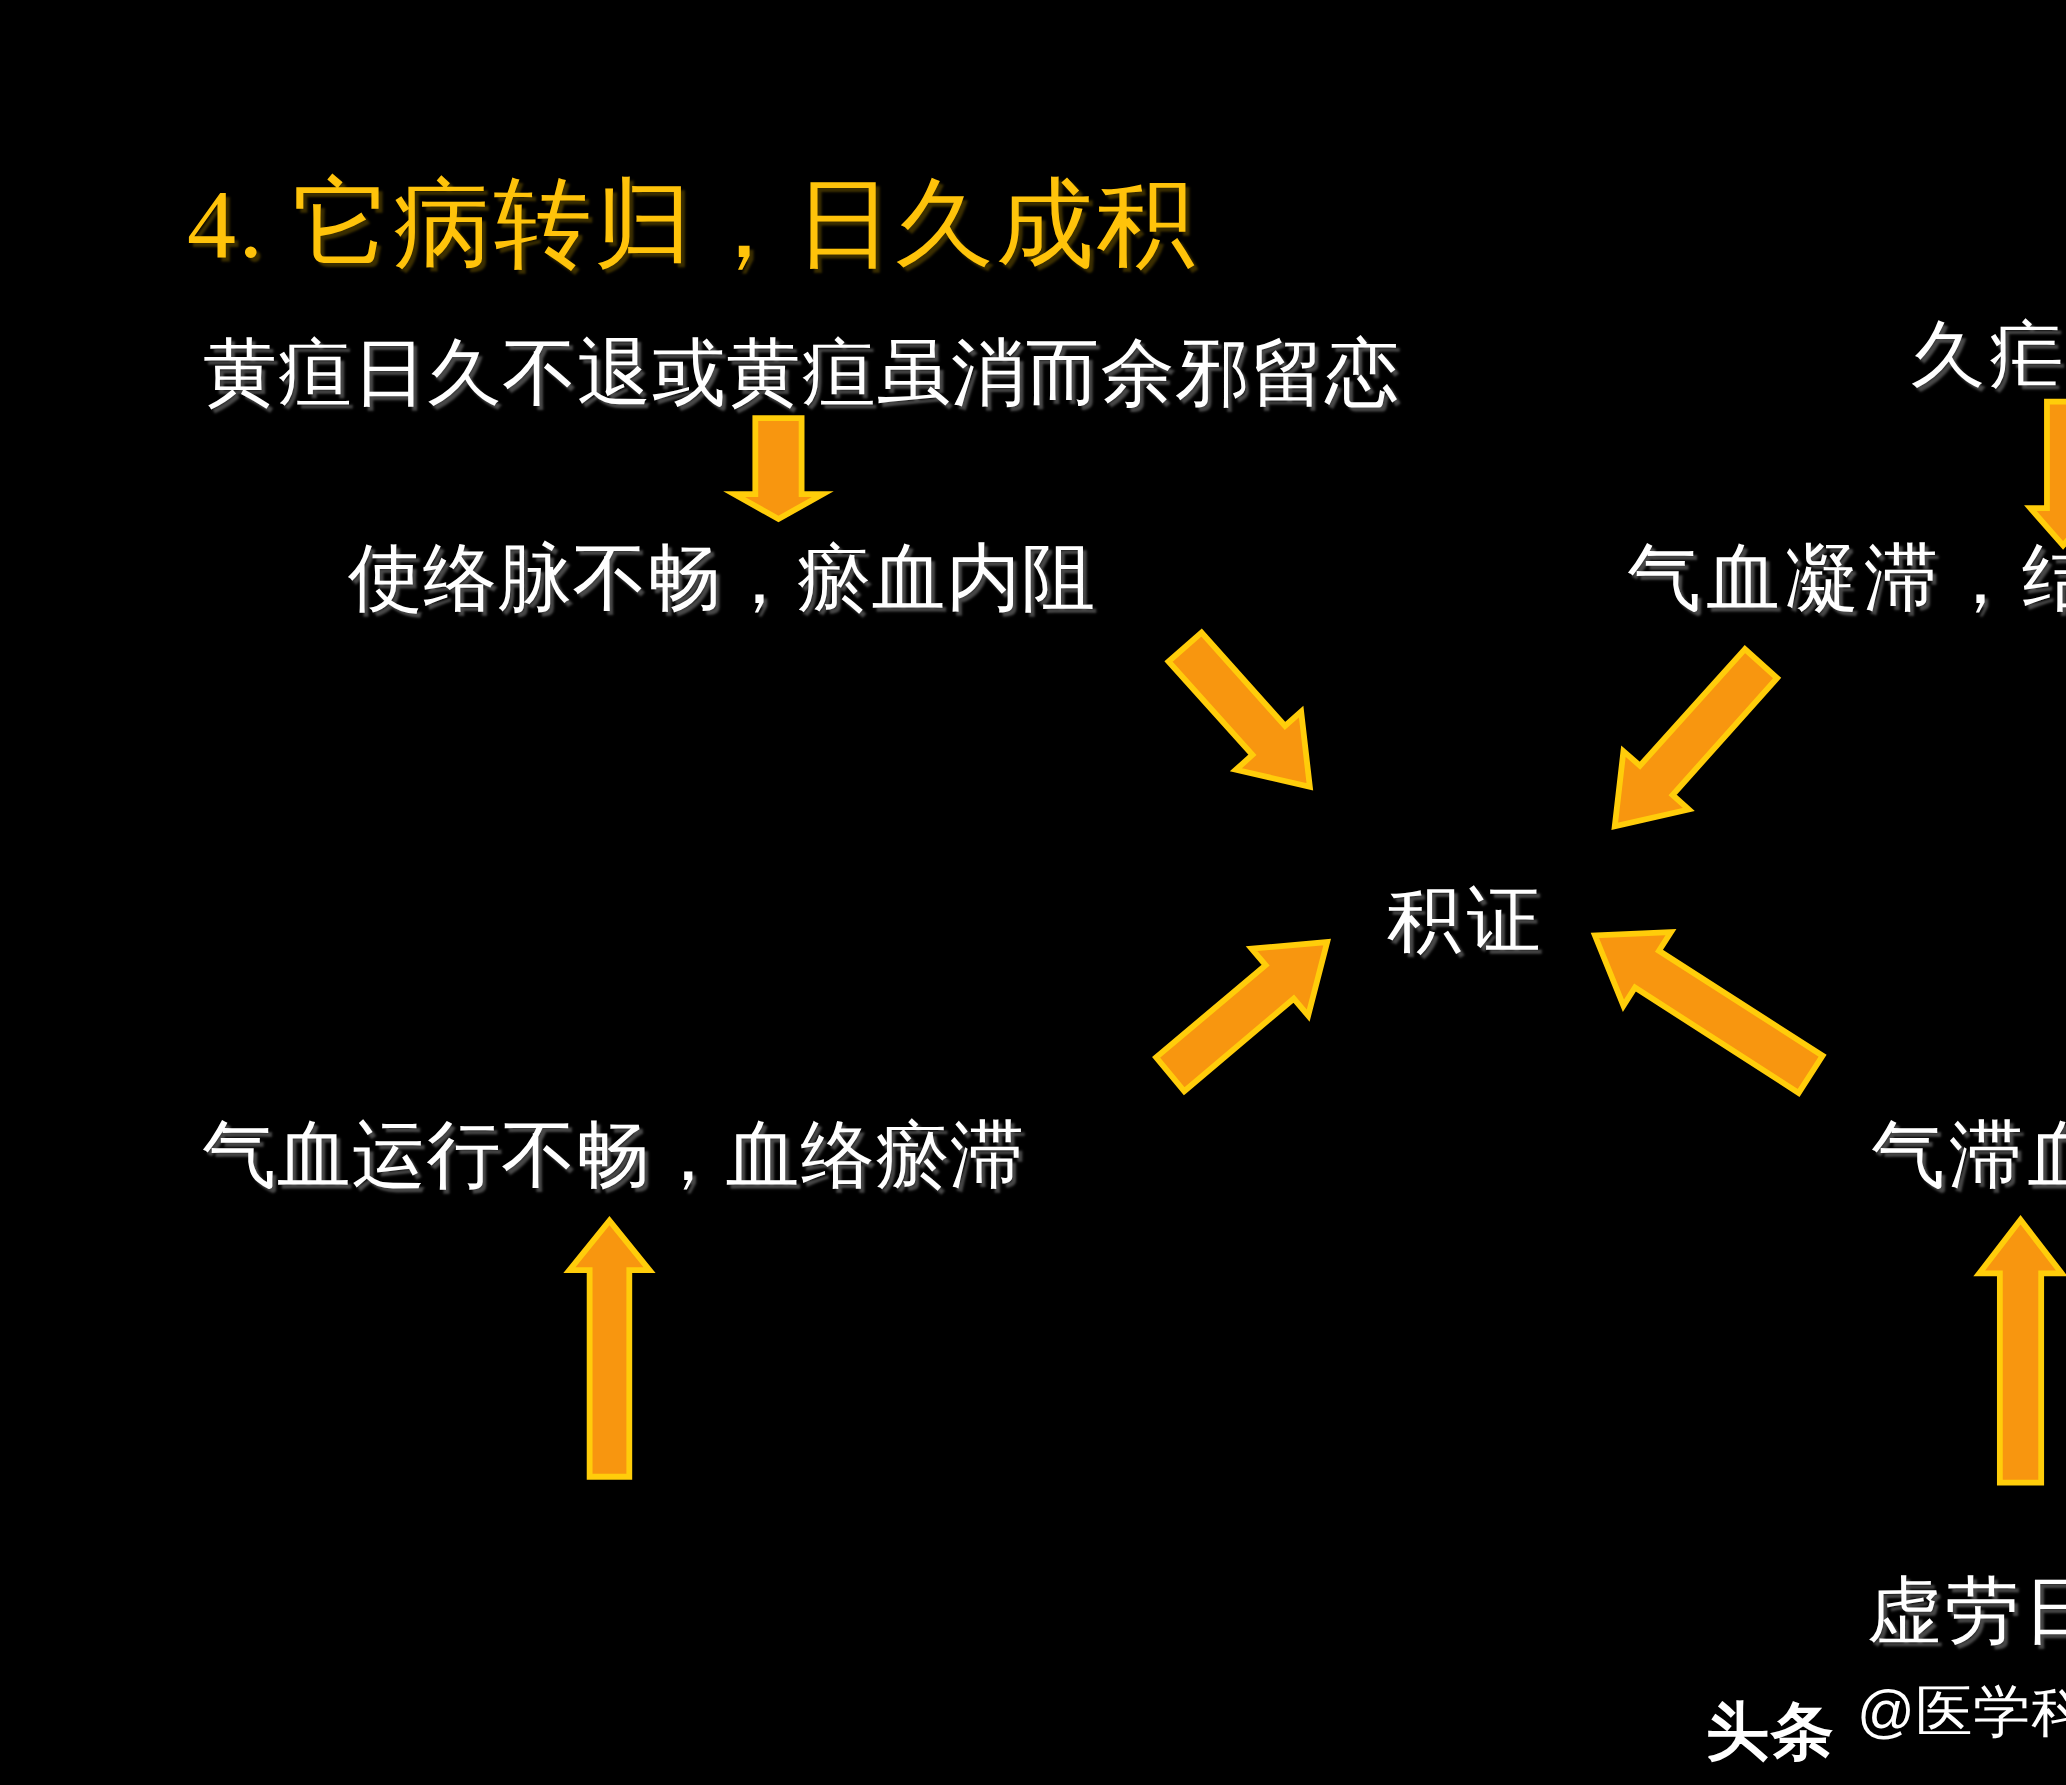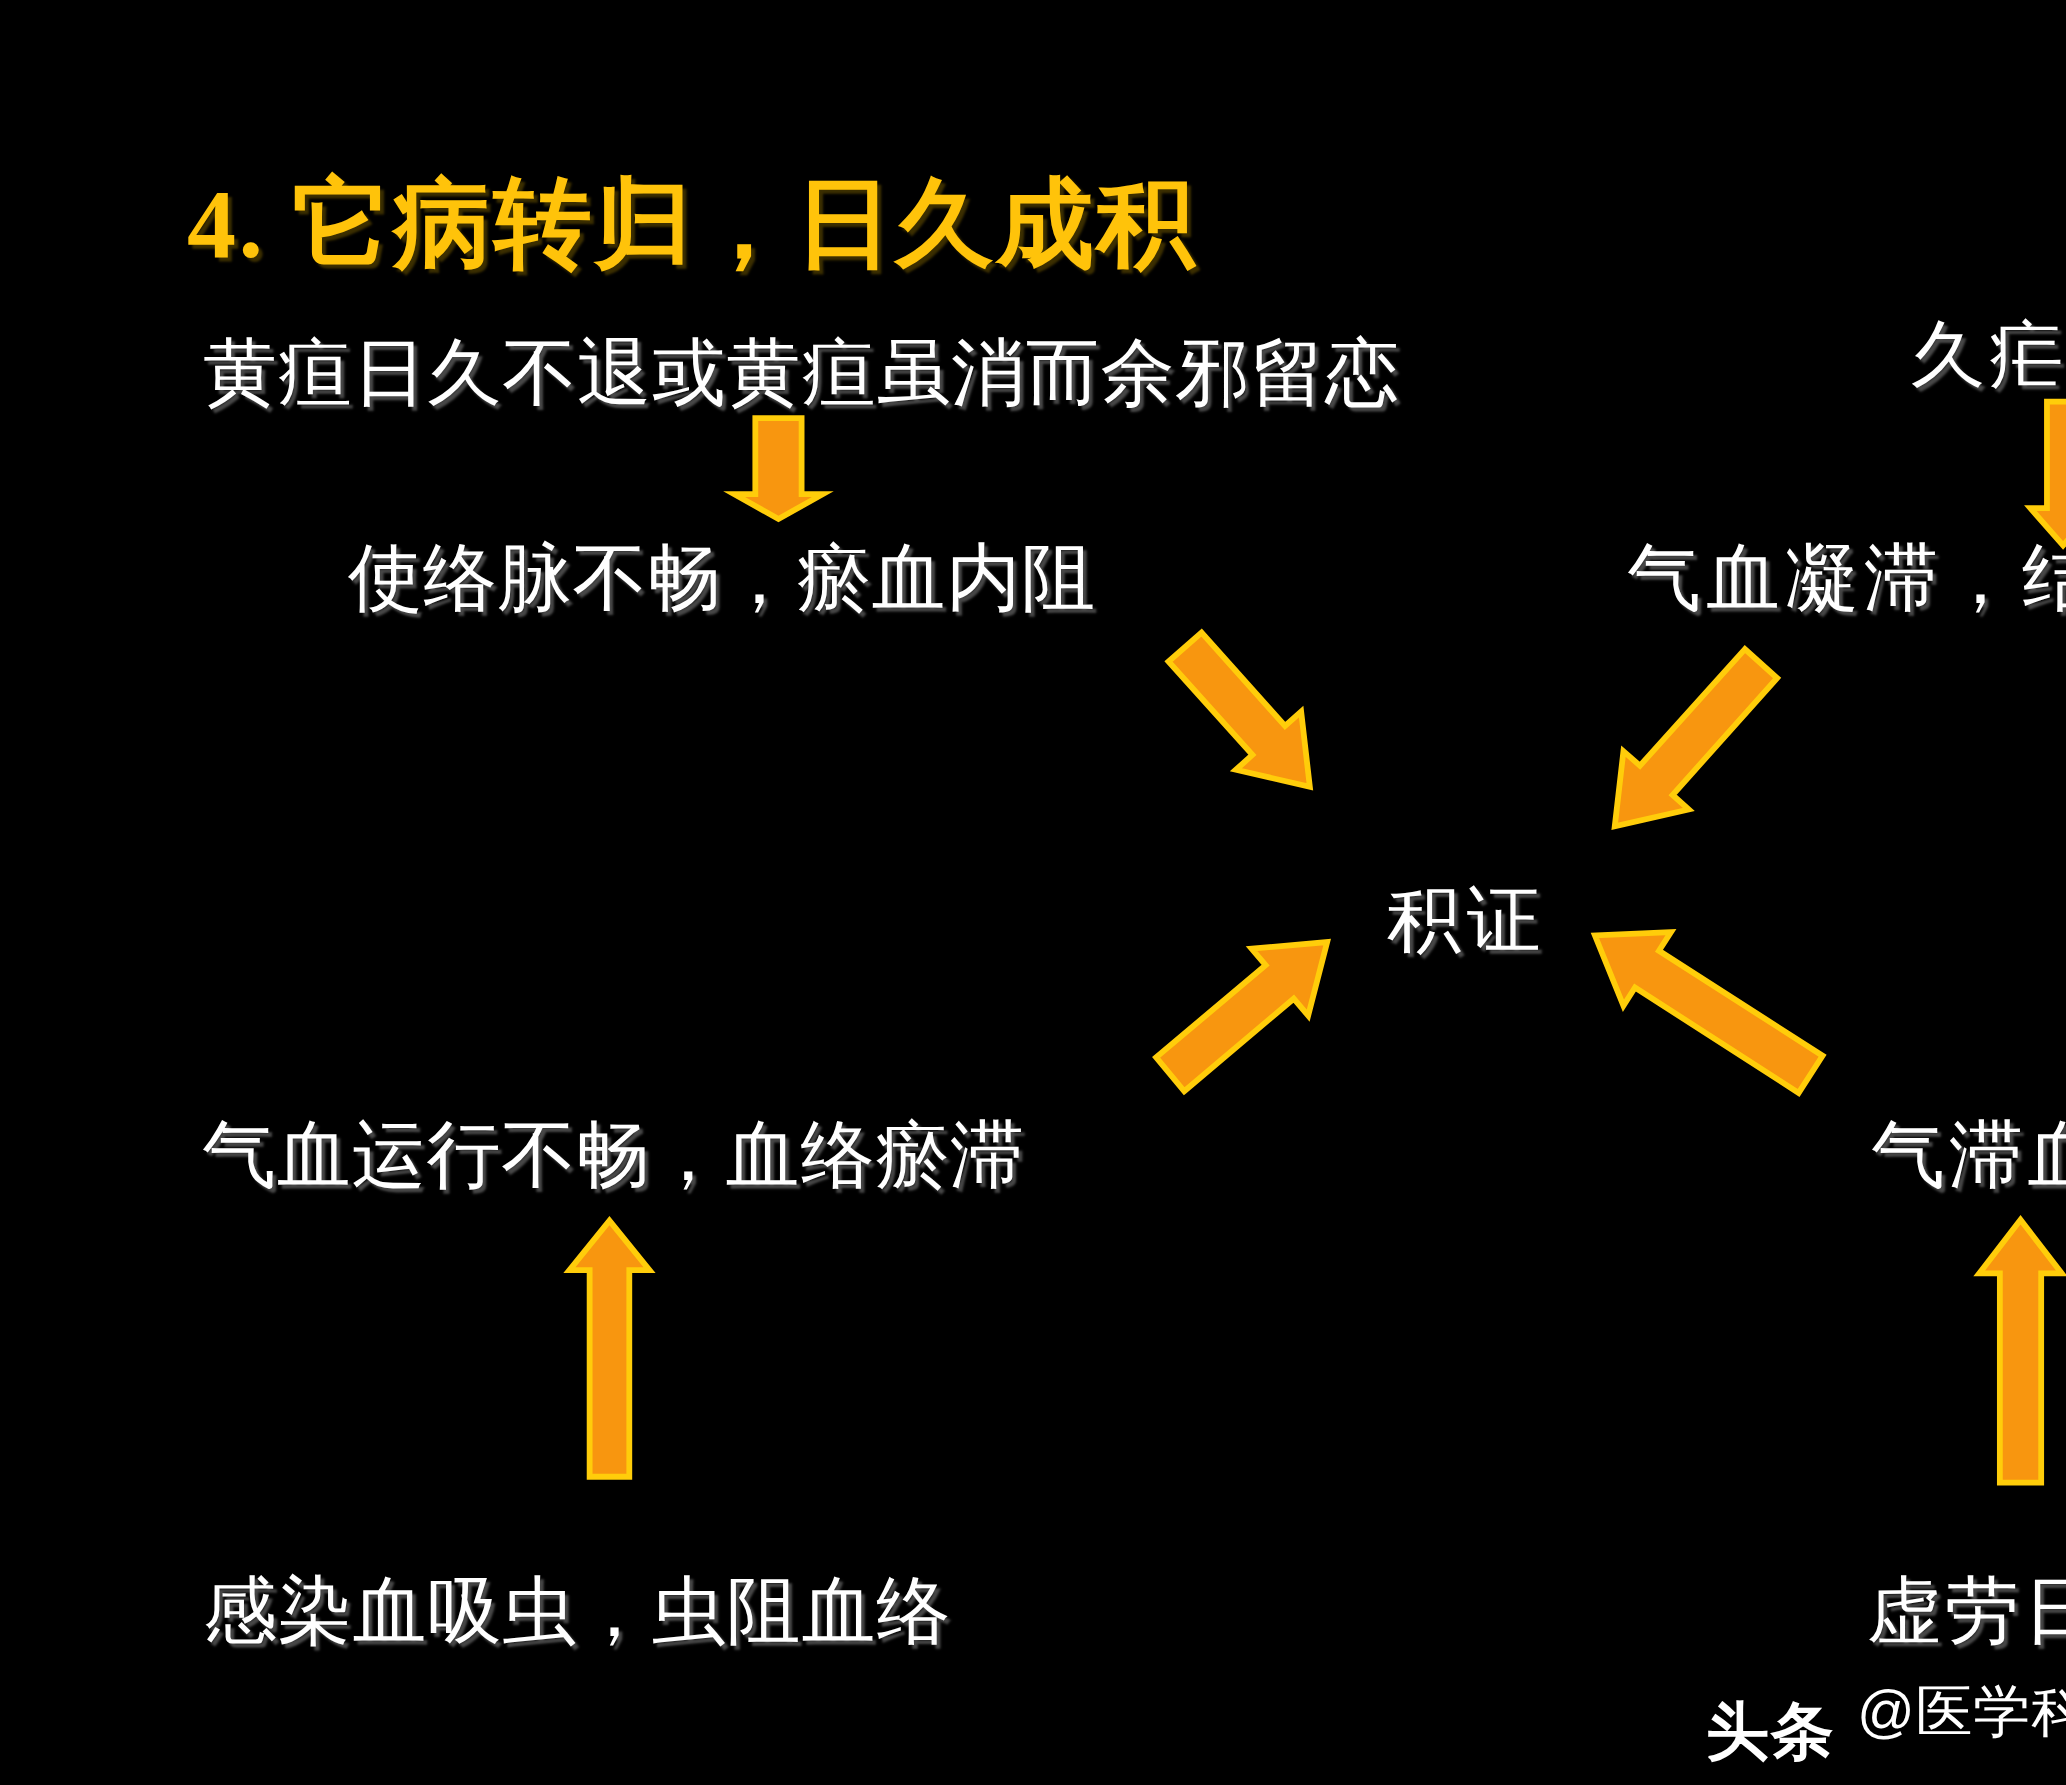--- a/index.html
+++ b/index.html
@@ -9,21 +9,21 @@
   }
   html,body{margin:0;padding:0;background:var(--bg);}
   #slide{
     position:relative; width:2380px; height:1785px;
     background:var(--bg); overflow:hidden;
     font-family:"Liberation Serif","DejaVu Serif",serif;
   }
   #arrows-layer{position:absolute;left:0;top:0;width:2380px;height:1785px;}
   .slide-title{
     position:absolute; left:187px; top:175px;
-    font-size:98px; font-weight:bold; color:var(--title);
+    font-size:98px; font-weight:normal; color:var(--title);
     line-height:1; white-space:nowrap; letter-spacing:2.5px;
     text-shadow:4.1px 4.1px 2.5px rgba(110,85,0,0.55);
   }
   .node{
     position:absolute; font-size:74px; color:var(--body);
     line-height:1; white-space:nowrap; letter-spacing:0.8px;
     text-shadow:3.7px 4.1px 2.5px rgba(145,145,145,0.5);
   }
   .n-jaundice{left:203px;  top:336px;}
   .n-malaria {left:1911px; top:318px; letter-spacing:4.1px;}
@@ -68,21 +68,20 @@
   <div class="node n-luomai">使络脉不畅，瘀血内阻</div>
 
   <div class="node n-ningzhi">气血凝滞，结为疟母</div>
 
   <div class="node n-center">积证</div>
 
   <div class="node n-yunxing">气血运行不畅，血络瘀滞</div>
 
   <div class="node n-qizhi">气滞血瘀</div>
 
-  <div class="node n-ganran">感染血吸虫，虫阻血络</div>
 
   <div class="node n-xulao">虚劳日久</div>
 
   <div class="watermark">
     <span class="wm-brand">头条</span>
     <span class="wm-handle">@医学科普刘医生</span>
   </div>
 
 </div>
 

